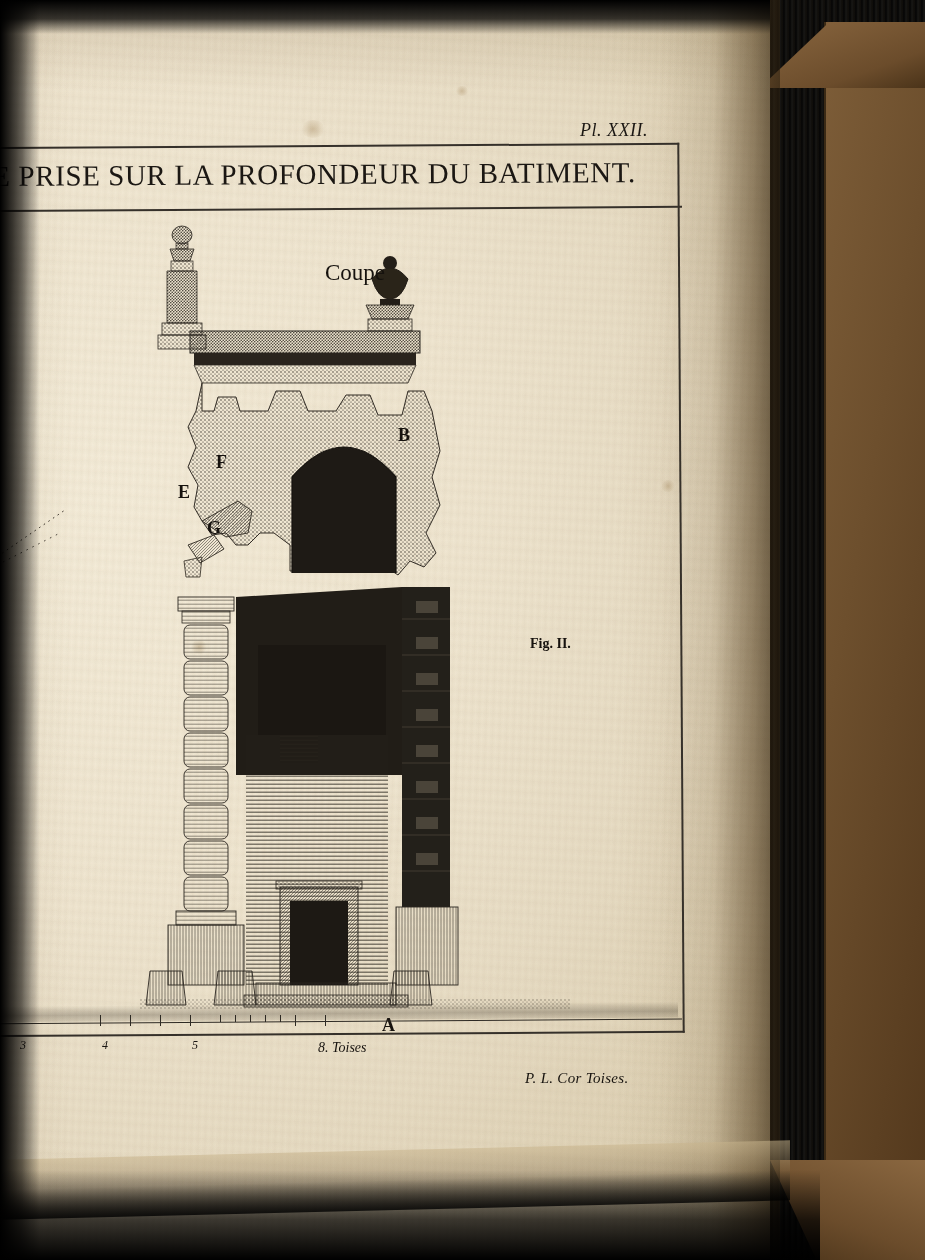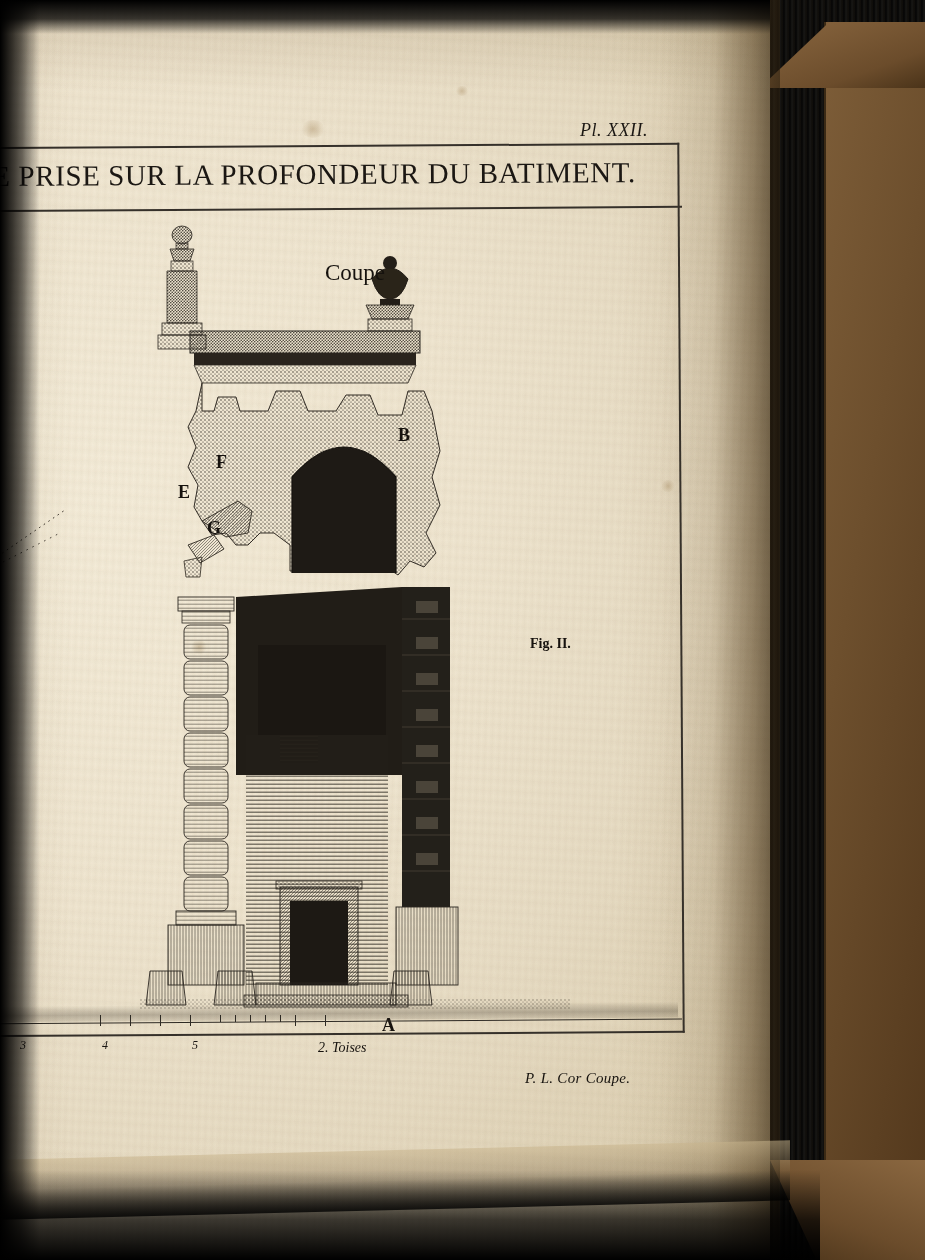--- a/index.html
+++ b/index.html
@@ -488,23 +488,23 @@
         <i style="left:150px; height:7px;"></i>
         <i style="left:165px; height:7px;"></i>
         <i style="left:180px; height:7px;"></i>
         <i style="left:195px;"></i>
         <i style="left:225px;"></i>
       </div>
 
       <div class="scale-tick" style="left:20px;">3</div>
       <div class="scale-tick" style="left:102px;">4</div>
       <div class="scale-tick" style="left:192px;">5</div>
-      <div class="lbl lbl-toises">2. Toises</div>
-
-      <div class="lbl lbl-sculp">P. L. Cor Coupe.</div>
+      <div class="lbl lbl-toises">8. Toises</div>
+
+      <div class="lbl lbl-sculp">P. L. Cor Toises.</div>
     </div>
 
     <div class="gutter"></div>
     <div class="under-leaf"></div>
   </div>
 
   <div class="void-top"></div>
   <div class="void-left"></div>
   <div class="void-bottom"></div>
 </div>

